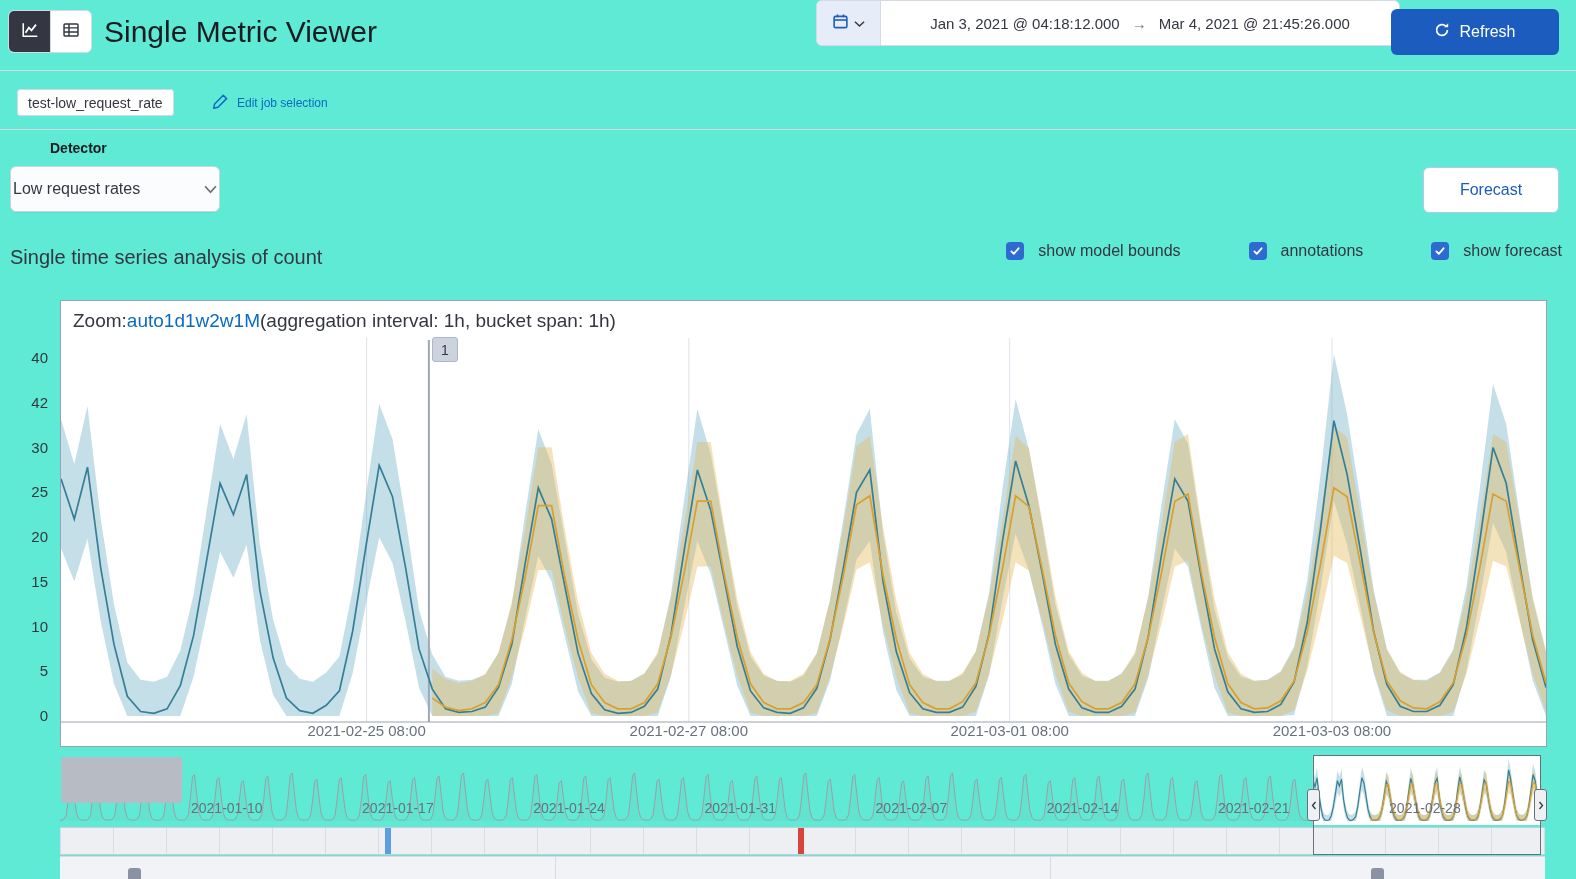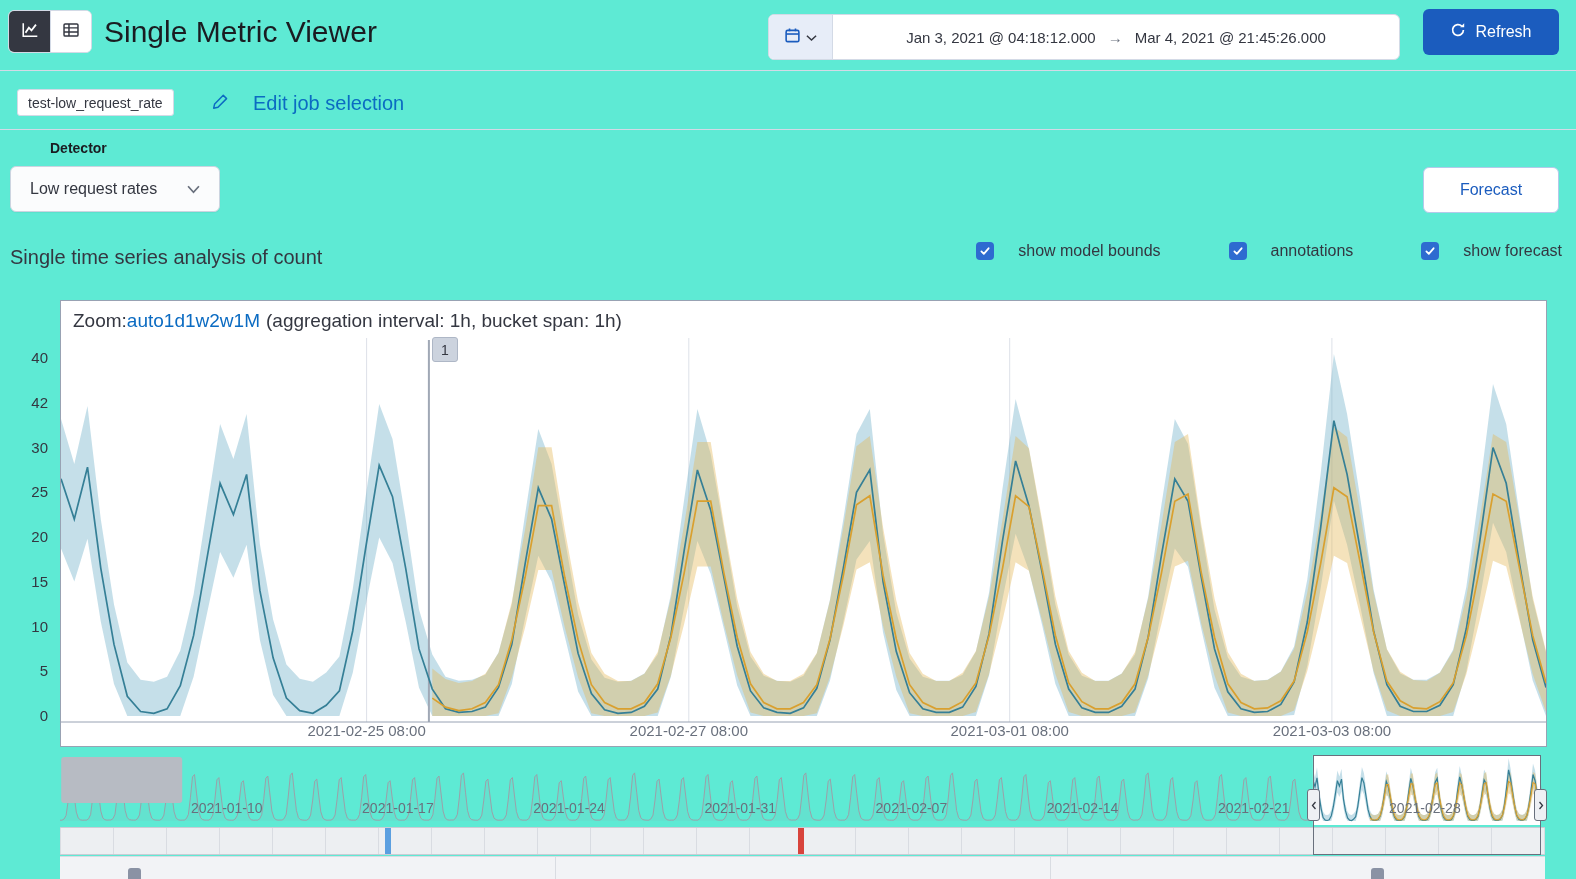--- a/index.html
+++ b/index.html
@@ -7,47 +7,47 @@
   #app { position:relative; width:1576px; height:879px; background:#5eead4;
          font-family:"Liberation Sans", sans-serif; color:#343741; overflow:hidden; }
 
   
   #view-toggle { position:absolute; left:8px; top:10px; display:flex; border:1px solid #d3dae6; border-radius:6px; overflow:hidden; background:#fff; }
   .vt-btn { width:41px; height:41px; display:flex; align-items:center; justify-content:center; background:#fff; border:none; cursor:pointer; }
   .vt-btn.active { background:#343741; }
   .vt-btn + .vt-btn { border-left:1px solid #d3dae6; }
   #page-title { position:absolute; left:104px; top:13px; font-size:30px; font-weight:400; color:#1a1c21; line-height:38px; }
 
-  #datepicker { position:absolute; right:176px; top:14px; width:632px; height:46px; border:1px solid #d3dae6; border-radius:6px; background:#fff; display:flex; align-items:stretch; }
+  #datepicker { position:absolute; right:176px; top:0; width:584px; height:46px; border:1px solid #d3dae6; border-radius:6px; background:#fff; display:flex; align-items:stretch; }
   .quick-select { width:64px; background:#e7edf8; border-right:1px solid #d3dae6; border-radius:5px 0 0 5px; display:flex; align-items:center; justify-content:center; gap:5px; cursor:pointer; }
   .dp-dates { flex:1; display:flex; align-items:center; justify-content:center; gap:12px; font-size:15px; color:#343741; }
   .dp-date { cursor:pointer; }
   .dp-arrow { color:#69707d; font-size:15px; }
 
-  #refresh-btn { position:absolute; right:17px; top:9px; width:136px; height:46px; background:#1b5cbe; color:#fff; border:none; border-radius:6px; font-size:16px; display:flex; align-items:center; justify-content:center; gap:9px; cursor:pointer; font-family:inherit; }
+  #refresh-btn { position:absolute; right:17px; top:9px; width:168px; height:46px; background:#1b5cbe; color:#fff; border:none; border-radius:6px; font-size:16px; display:flex; align-items:center; justify-content:center; gap:9px; cursor:pointer; font-family:inherit; }
 
   .hr { position:absolute; left:0; width:1576px; height:1px; background:#d3dae6; }
 
   #job-badge { position:absolute; left:17px; top:89px; height:27px; padding:0 10px; border:1px solid #d3dae6; border-radius:3px; background:#fff; display:flex; align-items:center; font-size:14px; color:#343741; }
-  #edit-job { position:absolute; left:212px; top:90px; height:26px; display:flex; align-items:center; gap:24px; color:#0b6bc2; font-size:20px; cursor:pointer; }
+  #edit-job { position:absolute; left:212px; top:90px; height:26px; display:flex; align-items:center; gap:8px; color:#0b6bc2; font-size:12px; cursor:pointer; }
 
   #detector-label { position:absolute; left:10px; top:140px; font-size:14px; font-weight:700; color:#1a1c21;padding-left:40px; }
-  #detector-select { position:absolute; left:10px; top:166px; width:210px; height:46px; background:#fbfcfd; border:1px solid #ccd4e0; border-radius:6px; display:flex; align-items:center; justify-content:space-between; padding:0 19px; font-size:16px; cursor:pointer; box-shadow:0 1px 1px rgba(0,0,0,0.04); }
+  #detector-select { position:absolute; left:10px; top:166px; width:210px; height:46px; background:#fbfcfd; border:1px solid #ccd4e0; border-radius:6px; display:flex; align-items:center; justify-content:space-between; padding:0 2px; font-size:16px; cursor:pointer; box-shadow:0 1px 1px rgba(0,0,0,0.04); }
 
   #forecast-btn { position:absolute; left:1423px; top:167px; width:136px; height:46px; background:#fff; border:1px solid #b4c9ea; color:#1b5cbe; border-radius:6px; font-size:16px; font-weight:500; cursor:pointer; font-family:inherit; }
 
   #series-title { position:absolute; left:10px; top:246px; font-size:20px; color:#343741; }
   #toggles { position:absolute; right:14px; top:242px; display:flex; gap:22px; align-items:center; }
-  .toggle { display:flex; align-items:center; gap:24px; font-size:16px; cursor:pointer;padding-left:46px; }
+  .toggle { display:flex; align-items:center; gap:14px; font-size:16px; cursor:pointer;padding-left:46px; }
   .cb { width:18px; height:18px; border-radius:4px; background:#2e6bd0; display:flex; align-items:center; justify-content:center; flex:none; }
 
   #chart-box { position:absolute; left:60px; top:300px; width:1487px; height:447px; border:1px solid #98a2b3; background:#fff; }
   .zoom-row { display:flex; gap:0; align-items:center; padding:9px 12px; font-size:19px; }
   .zoom-link { color:#0b6bc2; cursor:pointer; }
-  .zoom-suffix { margin-left:6px; color:#343741; }
+  .zoom-suffix { color:#343741; }
 
   #main-plot { position:absolute; left:61px; top:334px; }
   #y-labels span { position:absolute; left:6px; width:42px; text-align:right; font-size:15px; color:#343741; }
 
   #annotation-chip { position:absolute; left:432px; top:337px; width:26px; height:25px; background:#ccd3de; border:1px solid #aeb7c6; border-radius:3px; display:flex; align-items:center; justify-content:center; font-size:14px; color:#343741; cursor:pointer; }
 
   #context-plot { position:absolute; left:60px; top:755px; }
 
   #swimlane { position:absolute; left:60px; top:827px; width:1485px; height:28px;
     background:repeating-linear-gradient(90deg,#d9dce2 0,#d9dce2 1px,#edeff2 1px,#edeff2 53px);

